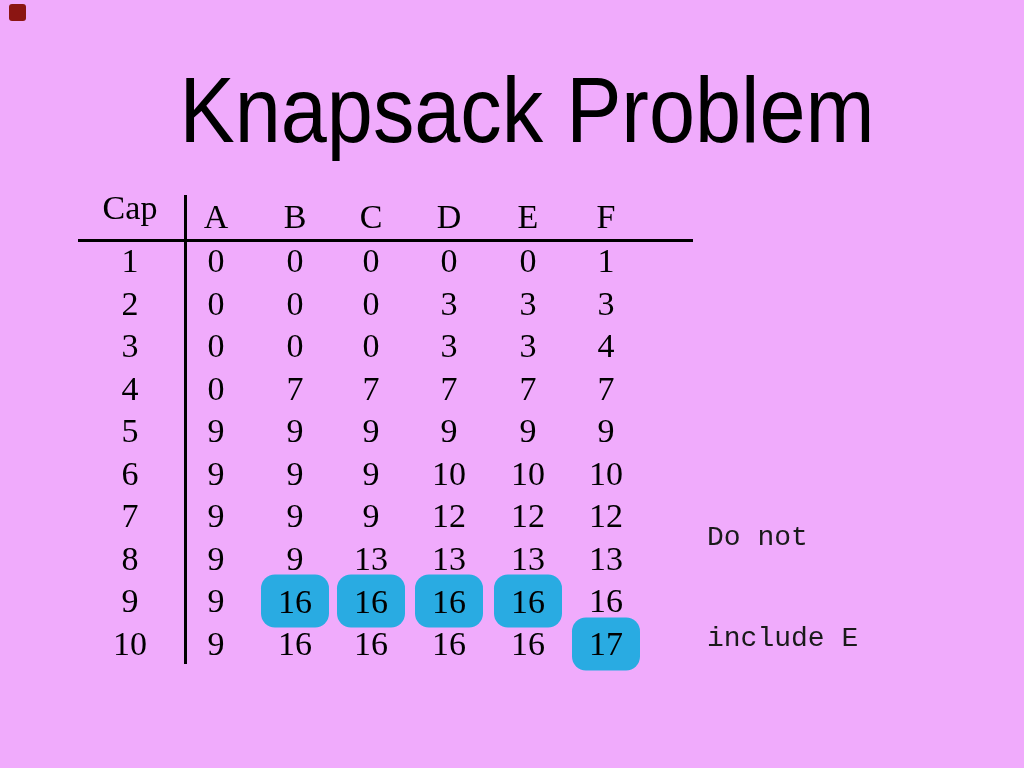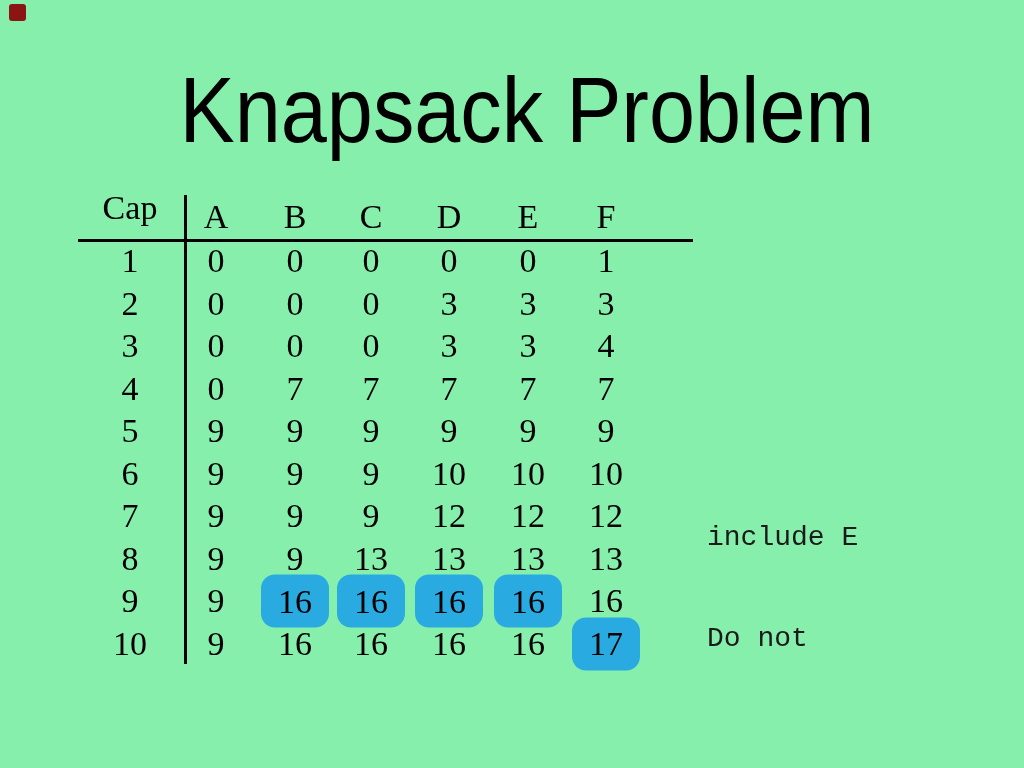--- a/index.html
+++ b/index.html
@@ -2,21 +2,21 @@
 <html><head>
 <meta charset="utf-8">
 <style>
   html, body {
     margin: 0; padding: 0;
     background: #ffffff;
   }
   #slide {
     position: relative;
     width: 1024px; height: 768px;
-    background: #86efac;
+    background: #f0abfc;
     overflow: hidden;
     font-family: "Liberation Serif", serif;
   }
   #corner-marker {
     position: absolute;
     left: 9px; top: 4px;
     width: 17px; height: 17px;
     border-radius: 3px;
   }
   #title {
@@ -157,21 +157,21 @@
       <div class="cell" style="left: 130px; top: 643.95px;">10</div>
       <div class="cell" style="left: 216px; top: 643.95px;">9</div>
       <div class="cell" style="left: 295px; top: 643.95px;">16</div>
       <div class="cell" style="left: 371px; top: 643.95px;">16</div>
       <div class="cell" style="left: 449px; top: 643.95px;">16</div>
       <div class="cell" style="left: 528px; top: 643.95px;">16</div>
       <div class="cell hl" style="left: 606px; top: 643.95px; background: rgb(41, 171, 226);">17</div>
     </div>
 
   <div id="annotations">
+    <div class="ann-line">Do not</div>
     <div class="ann-line">include E</div>
-    <div class="ann-line">Do not</div>
     
     
     
     
   </div>
 
 </div>
 
 </body></html>

